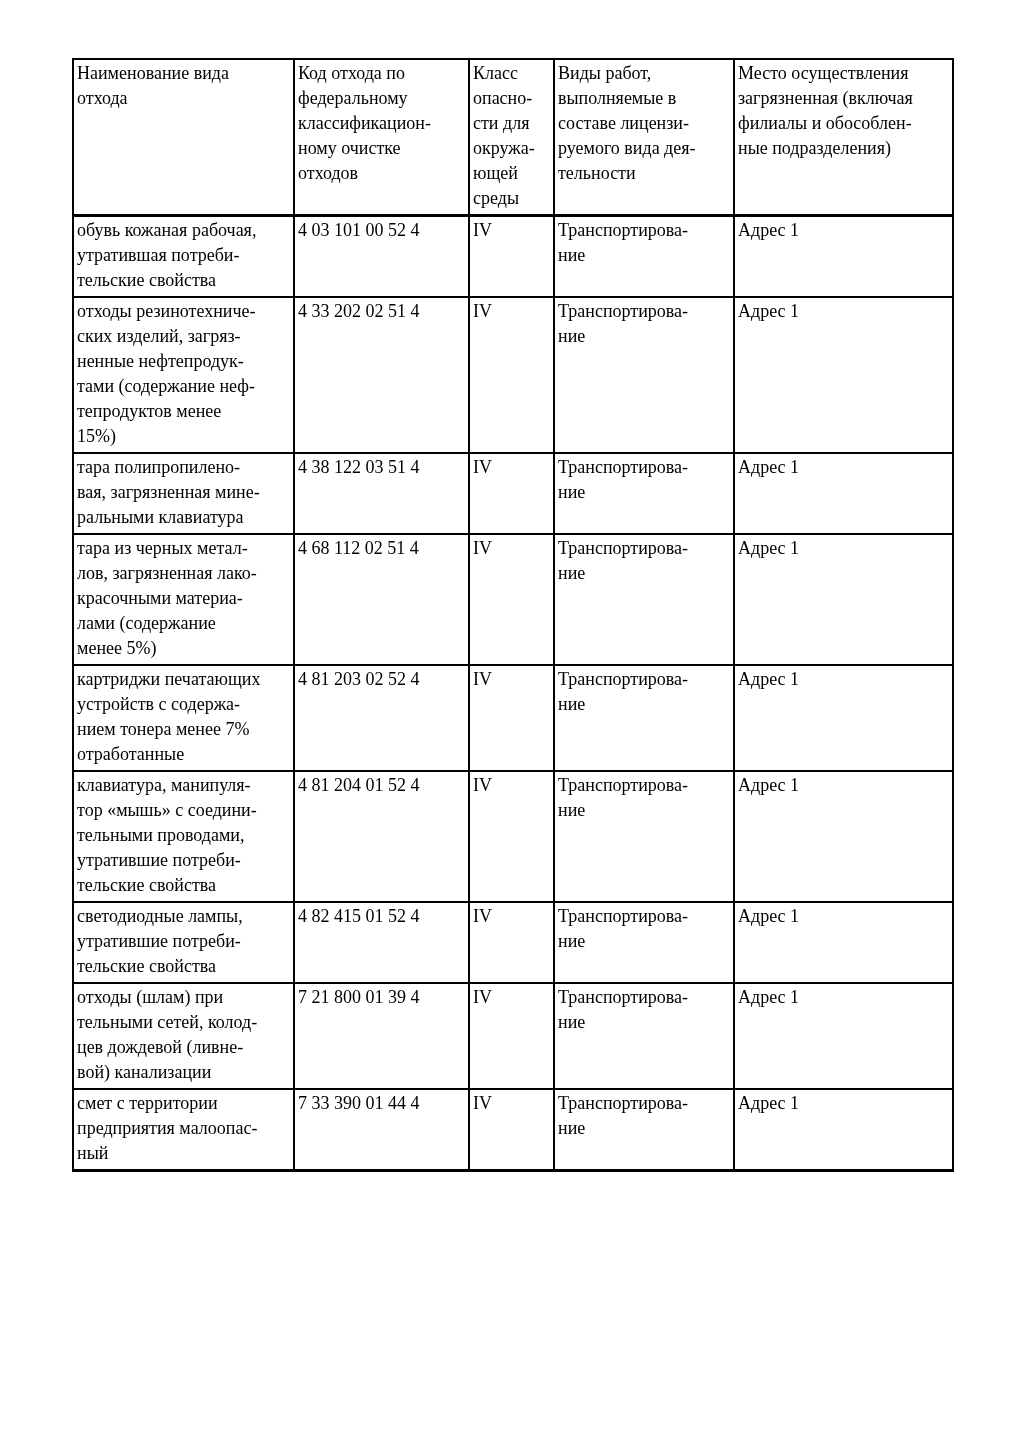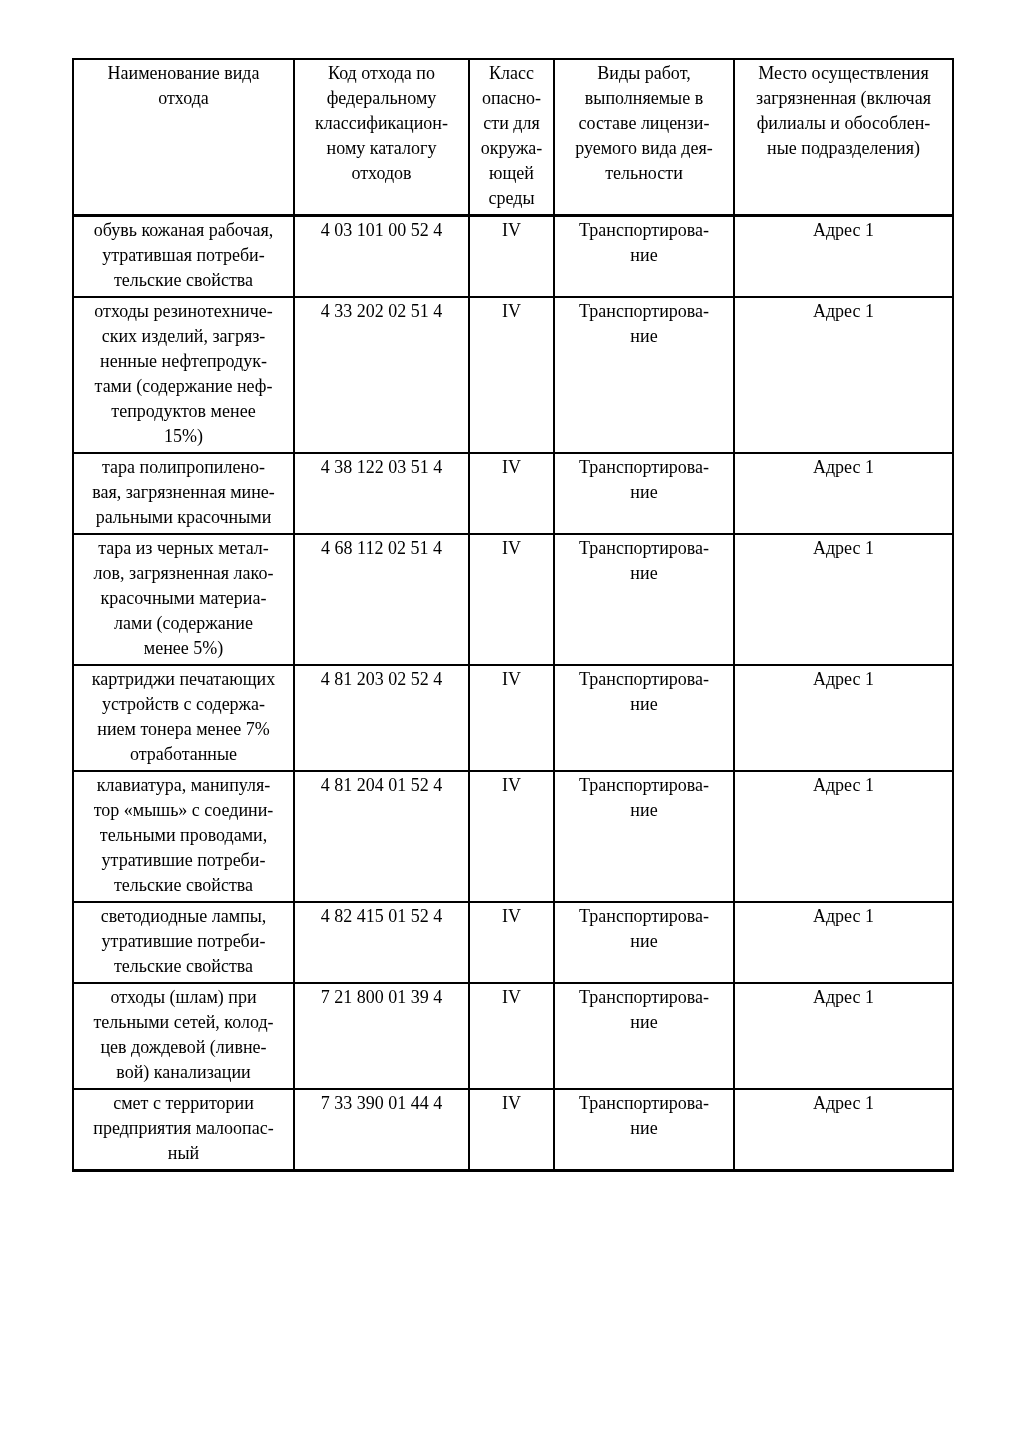--- a/index.html
+++ b/index.html
@@ -23,21 +23,21 @@
     table-layout: fixed;
     font-family: "Liberation Serif", "DejaVu Serif", serif;
     font-size: 18px;
     line-height: 25px;
     color: #000000;
   }
   table.waste-table th,
   table.waste-table td {
     border: 2px solid #000000;
     vertical-align: top;
-    text-align: center;
+    text-align: left;
     padding: 1px 3px 3px 3px;
     white-space: pre-line;
     font-weight: normal;
     overflow: hidden;
   }
   table.waste-table tr:last-child th,
   table.waste-table tr:last-child td {
     border-bottom-width: 3px;
   }
 </style>
@@ -53,21 +53,21 @@
       <col style="width:180px">
       <col style="width:219px">
     </colgroup>
     <thead>
       <tr>
         <th>Наименование вида
 отхода</th>
         <th>Код отхода по
 федеральному
 классификацион-
-ному каталогу
+ному очистке
 отходов</th>
         <th>Класс
 опасно-
 сти для
 окружа-
 ющей
 среды</th>
         <th>Виды работ,
 выполняемые в
 составе лицензи-
@@ -99,21 +99,21 @@
 15%)</td>
           <td>4 33 202 02 51 4</td>
           <td>IV</td>
           <td>Транспортирова-
 ние</td>
           <td>Адрес 1</td>
         </tr>
         <tr>
           <td>тара полипропилено-
 вая, загрязненная мине-
-ральными красочными</td>
+ральными клавиатура</td>
           <td>4 38 122 03 51 4</td>
           <td>IV</td>
           <td>Транспортирова-
 ние</td>
           <td>Адрес 1</td>
         </tr>
         <tr>
           <td>тара из черных метал-
 лов, загрязненная лако-
 красочными материа-

